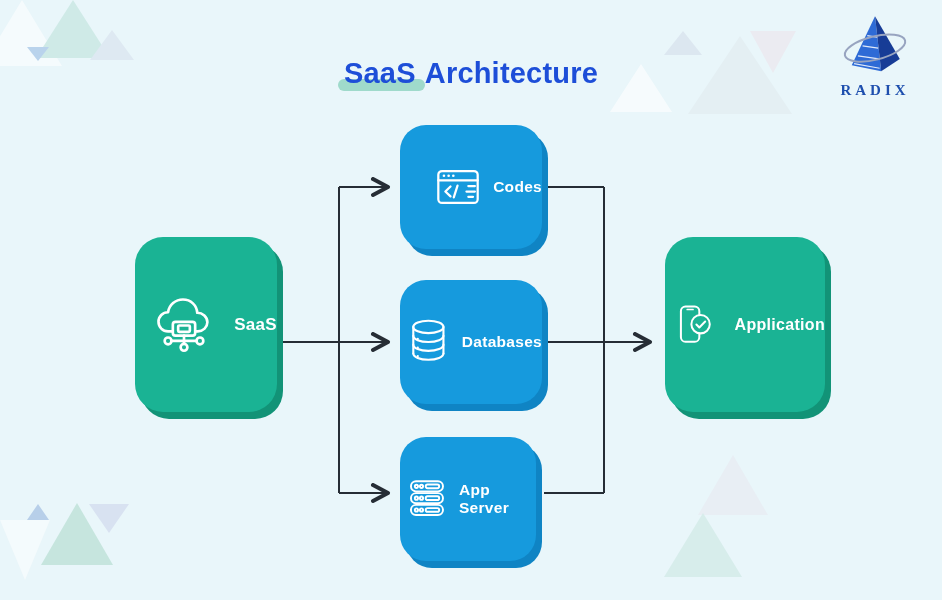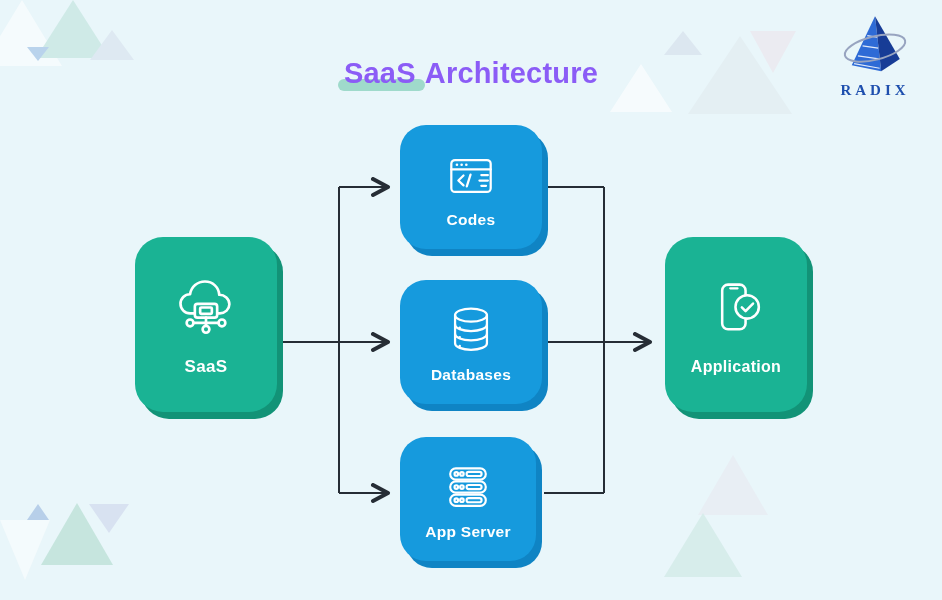--- a/index.html
+++ b/index.html
@@ -14,59 +14,59 @@
 
   
   .tri { position:absolute; }
   .tri.up   { clip-path:polygon(50% 0, 0 100%, 100% 100%); }
   .tri.down { clip-path:polygon(0 0, 100% 0, 50% 100%); }
 
   
   .title {
     position:absolute; left:0; right:0; top:57px;
     text-align:center;
-    font-size:29px; font-weight:700; color:#8b5cf6;
+    font-size:29px; font-weight:700; color:#1d4ed8;
     letter-spacing:.2px;
   }
   .title .hl { position:relative; z-index:0; margin-right:9px; display:inline-block; }
   .title .hl::after {
     content:""; position:absolute; left:-6px; right:-9px; bottom:-1px; height:12px;
     background:#9fdacb; border-radius:7px; z-index:-1;
   }
 
   
   .logo { position:absolute; top:14px; right:16px; width:102px; text-align:center; }
   .logo .brand {
     font-family:"Liberation Serif", serif;
     font-weight:700; font-size:15px; color:#1e4fae;
     letter-spacing:4px; margin-top:2px;
   }
 
   
   .node {
     position:absolute;
-    display:flex; flex-direction:column; align-items:center; justify-content:center;
+    display:flex; align-items:center; justify-content:flex-end;
     color:#fff;
   }
   .node .label { font-weight:700; color:#fff; letter-spacing:.3px; }
   .node.green {
     background:#1ab394; border-radius:28px;
     box-shadow:6px 7px 0 #129377;
   }
   .node.blue {
     background:#169add; border-radius:26px;
     box-shadow:6px 7px 0 #0f84c4;
   }
   .node-saas        { left:135px; top:237px; width:142px; height:175px; gap:16px; }
   .node-saas .label { font-size:17px; }
   .node-codes       { left:400px; top:125px; width:142px; height:124px; gap:5px; }
   .node-databases   { left:400px; top:280px; width:142px; height:124px; gap:5px; }
   .node-appserver   { left:400px; top:437px; width:136px; height:124px; gap:5px; }
   .node-codes .label, .node-databases .label, .node-appserver .label { font-size:15.5px; }
-  .node-application { left:665px; top:237px; width:142px; height:175px; gap:16px; }
+  .node-application { left:665px; top:237px; width:160px; height:175px; gap:16px; }
   .node-application .label { font-size:16px; }
 
   .icon-lg { width:68px; height:68px; }
   .icon-md { width:60px; height:60px; }
 
   
   .arrows { position:absolute; inset:0; pointer-events:none; }
 
   
   .footer {

